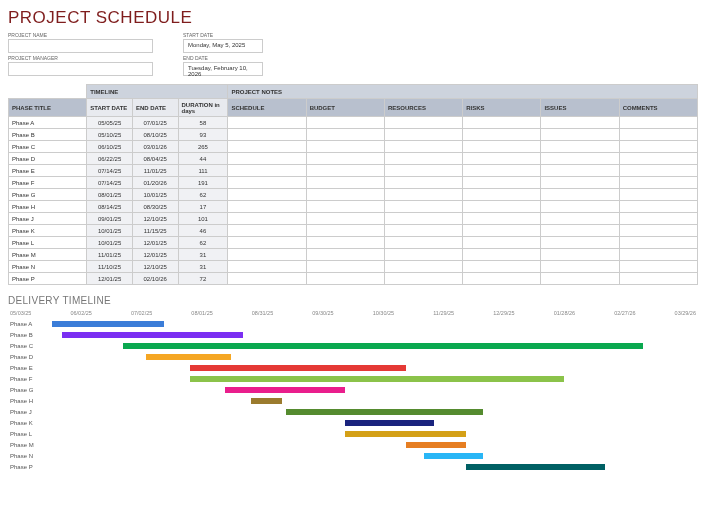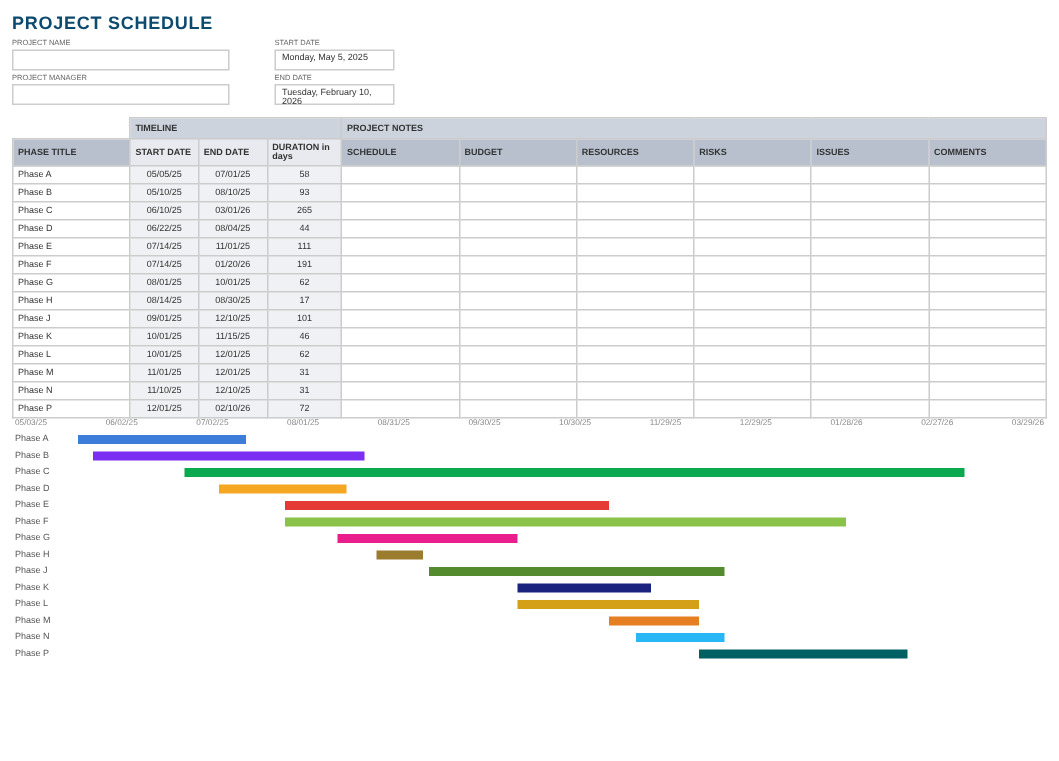--- a/index.html
+++ b/index.html
@@ -1,18 +1,18 @@
 <!DOCTYPE html>
 <html><head>
 <meta charset="utf-8">
 <style>
 * { margin: 0; padding: 0; box-sizing: border-box; }
 body { font-family: Arial, sans-serif; font-size: 7px; color: #333; background: #fff; width: 706px; }
 .container { padding: 8px; }
-.title { font-size: 12px; font-weight: bold; color: #0c4a6e; letter-spacing: 0.5px; margin-bottom: 4px; }
+.title { font-size: 17px; font-weight: normal; color: #7f1d1d; letter-spacing: 0.5px; margin-bottom: 4px; }
 .header-row { display: flex; gap: 30px; margin-bottom: 2px; }
 .field-group { display: flex; flex-direction: column; }
 .field-label { font-size: 5px; color: #666; margin-bottom: 1px; }
 .field-box { width: 145px; height: 14px; border: 1px solid #ccc; background: #fff; padding: 2px 4px; font-size: 6px; }
 .date-box { width: 80px; height: 14px; border: 1px solid #ccc; background: #fff; padding: 2px 4px; font-size: 6px; }
 .schedule-table { width: 100%; border-collapse: collapse; margin-top: 8px; }
 .schedule-table th, .schedule-table td { border: 1px solid #ccc; padding: 2px 3px; text-align: left; font-size: 6px; }
 .section-header { background: #cdd3dd; font-weight: bold; font-size: 6px; height: 14px; }
 .col-header { background: #b8c0ce; font-weight: bold; font-size: 5.5px; height: 18px; vertical-align: middle; }
 .phase-col { width: 60px; }
@@ -244,20 +244,21 @@
           <td></td>
           <td></td>
           <td></td>
           <td></td>
           <td></td>
           <td></td>
         </tr>
       </tbody>
   </table>
 
+  <div class="timeline-title">DELIVERY TIMELINE</div>
 
   <div class="gantt-axis" id="gantt-axis">
       <span>05/03/25</span>
       <span>06/02/25</span>
       <span>07/02/25</span>
       <span>08/01/25</span>
       <span>08/31/25</span>
       <span>09/30/25</span>
       <span>10/30/25</span>
       <span>11/29/25</span>

